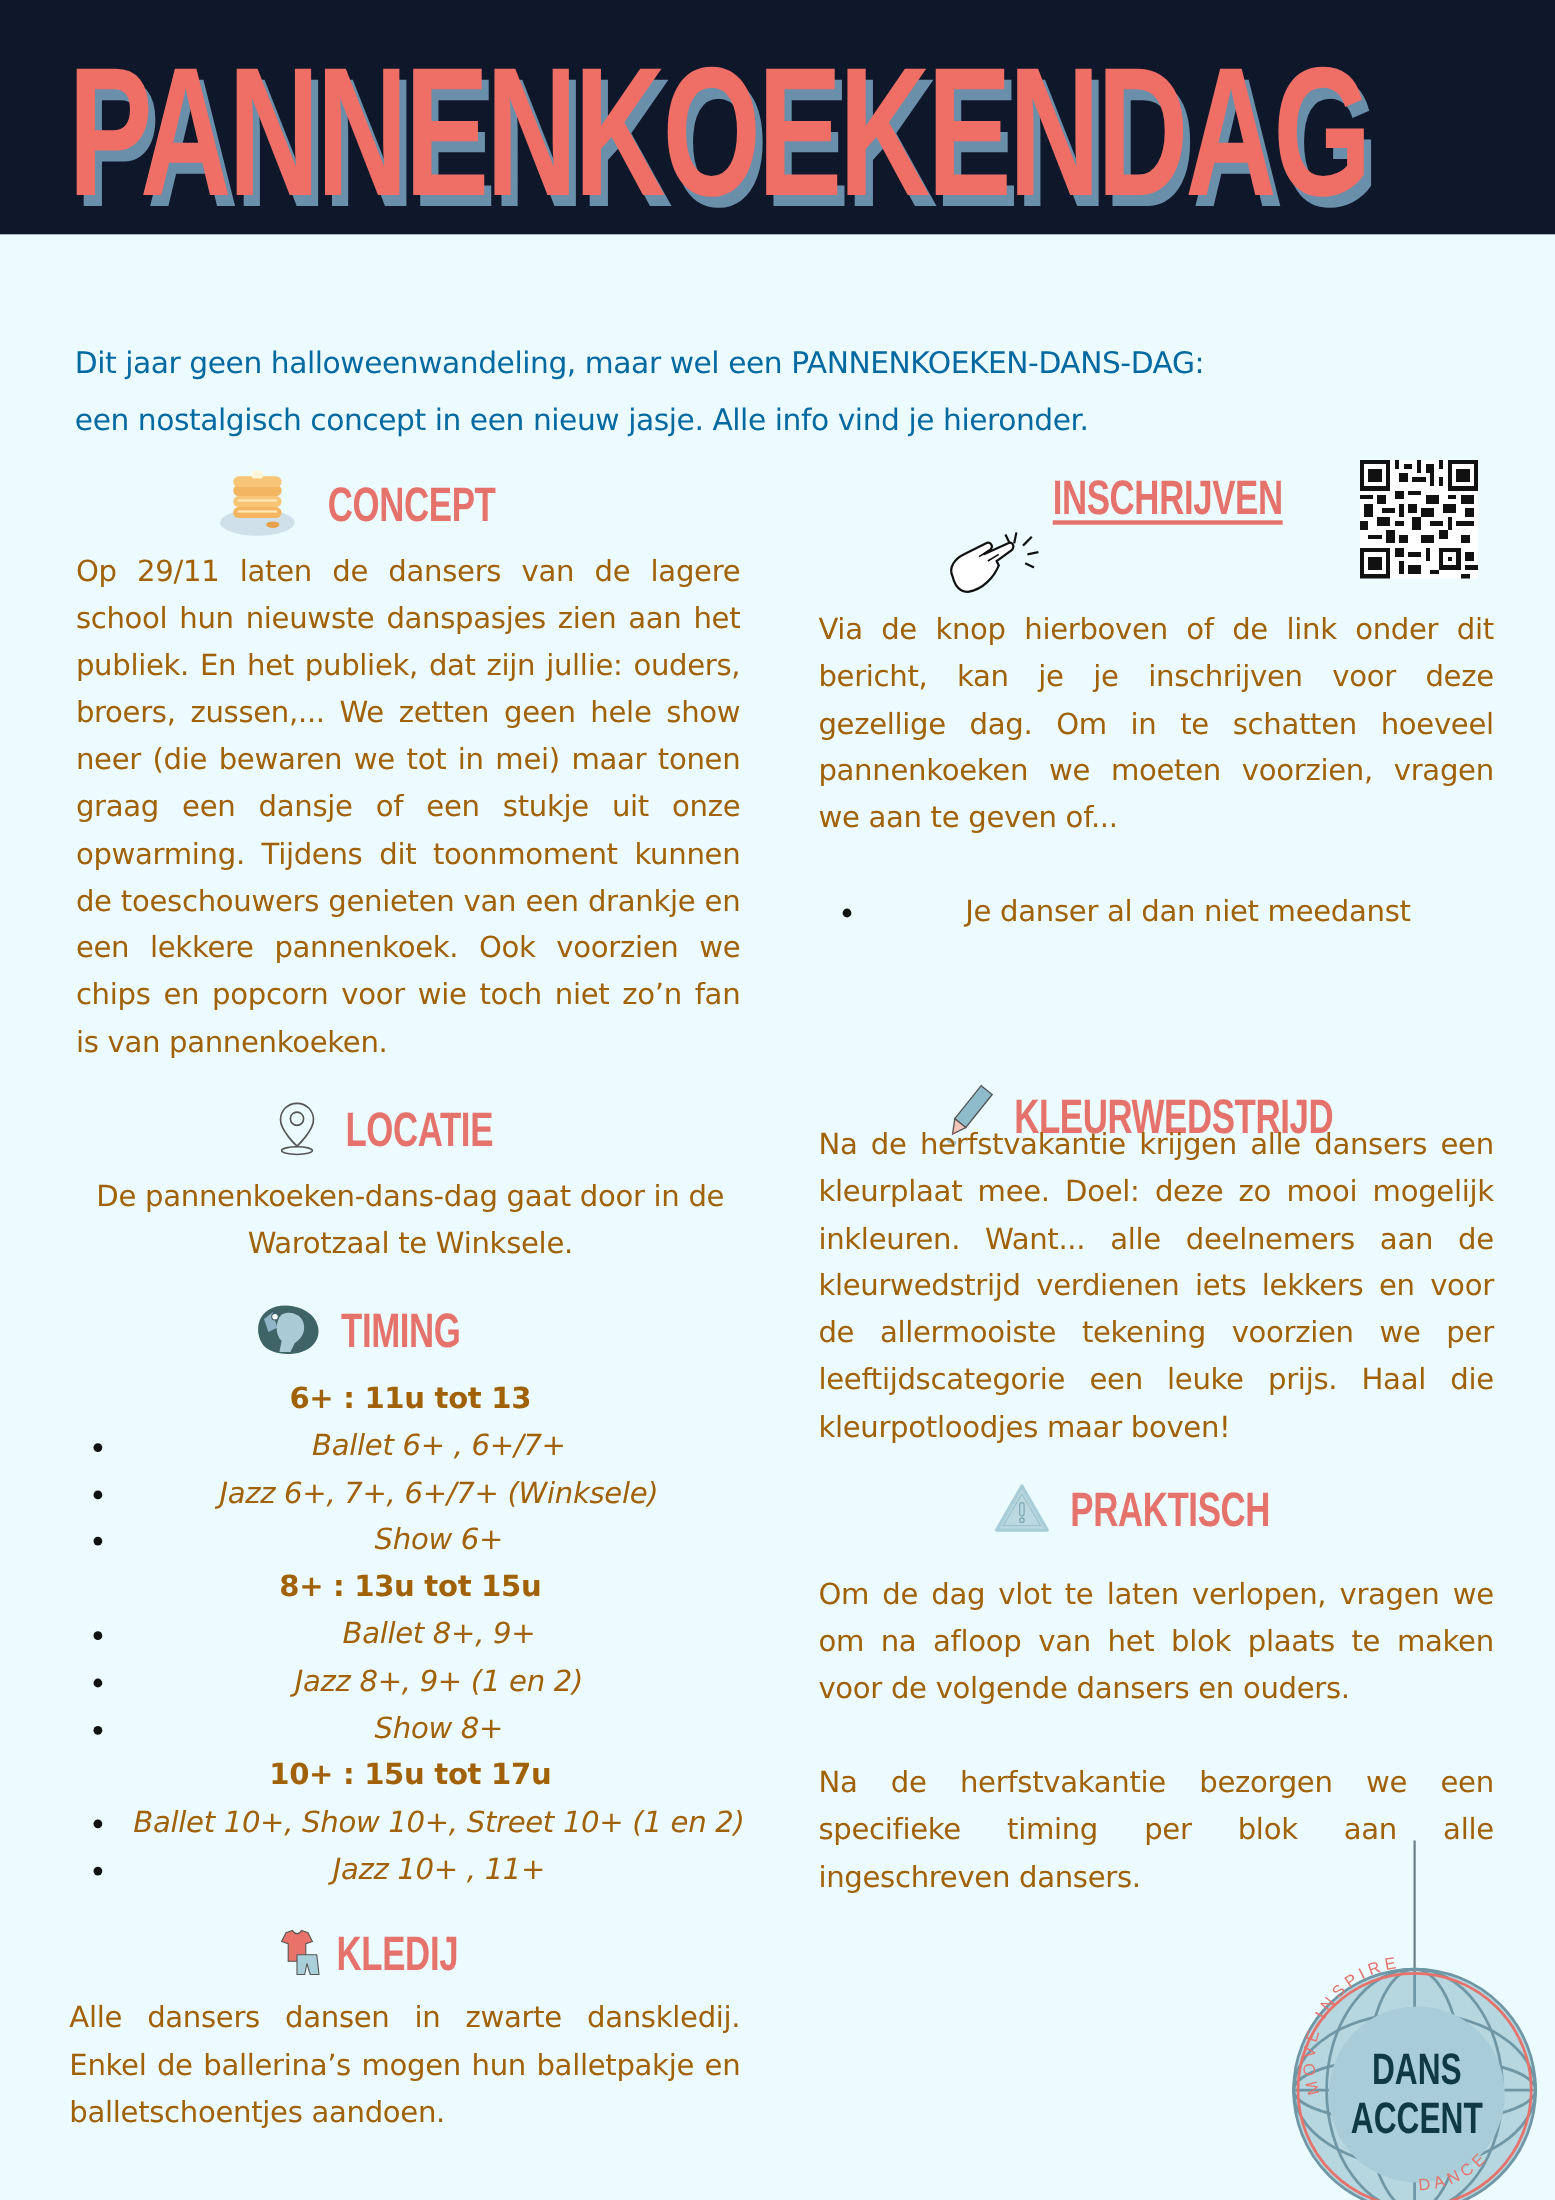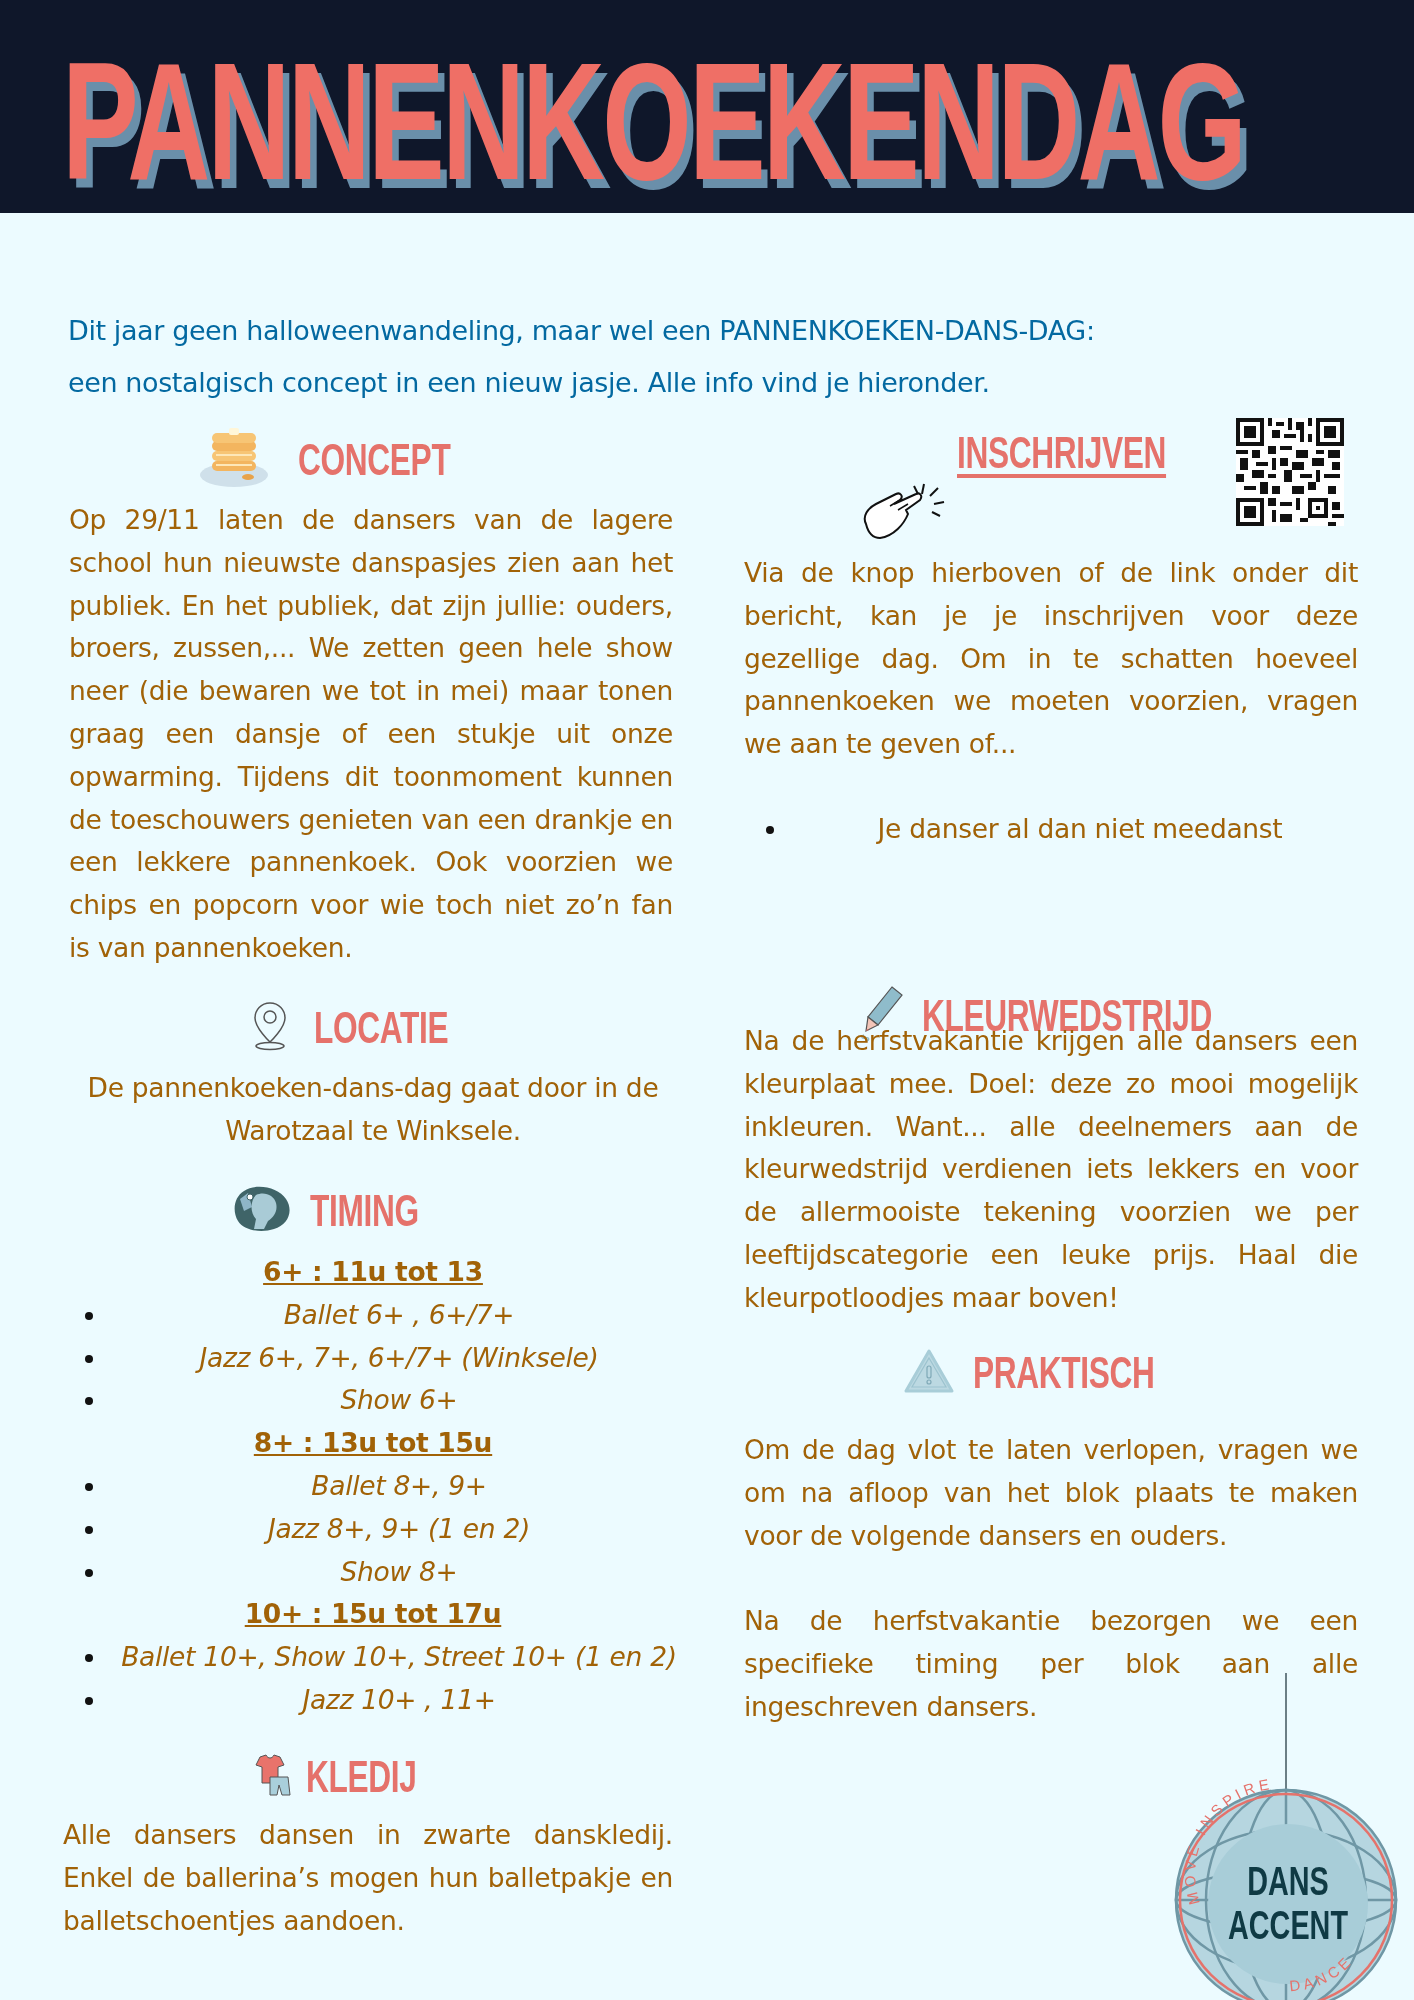--- a/index.html
+++ b/index.html
@@ -60,21 +60,21 @@
     color: #a16207;
     letter-spacing: -0.3px;
   }
   .body-text.left { text-align: center; }
   .bullets { list-style: none; }
   .bullets li { position: relative; padding-left: 52px; }
   .bullets li::before {
     content: ""; position: absolute; left: 22px; top: 18px;
     width: 8px; height: 8px; border-radius: 50%; background: #111;
   }
-  .timing-head { font-weight: bold; text-decoration: underline; }
+  .timing-head { font-weight: bold; }
   .timing-list li { font-style: italic; }
   .icon { display: inline-block; }
   .qr { position: absolute; left: 1236px; top: 418px; width: 108px; height: 108px; }
   .logo { position: absolute; left: 1170px; top: 1673px; width: 228px; height: 327px; }
 </style>
 </head>
 <body>
 
 <div class="header">
   <div class="title">PANNENKOEKENDAG</div>

